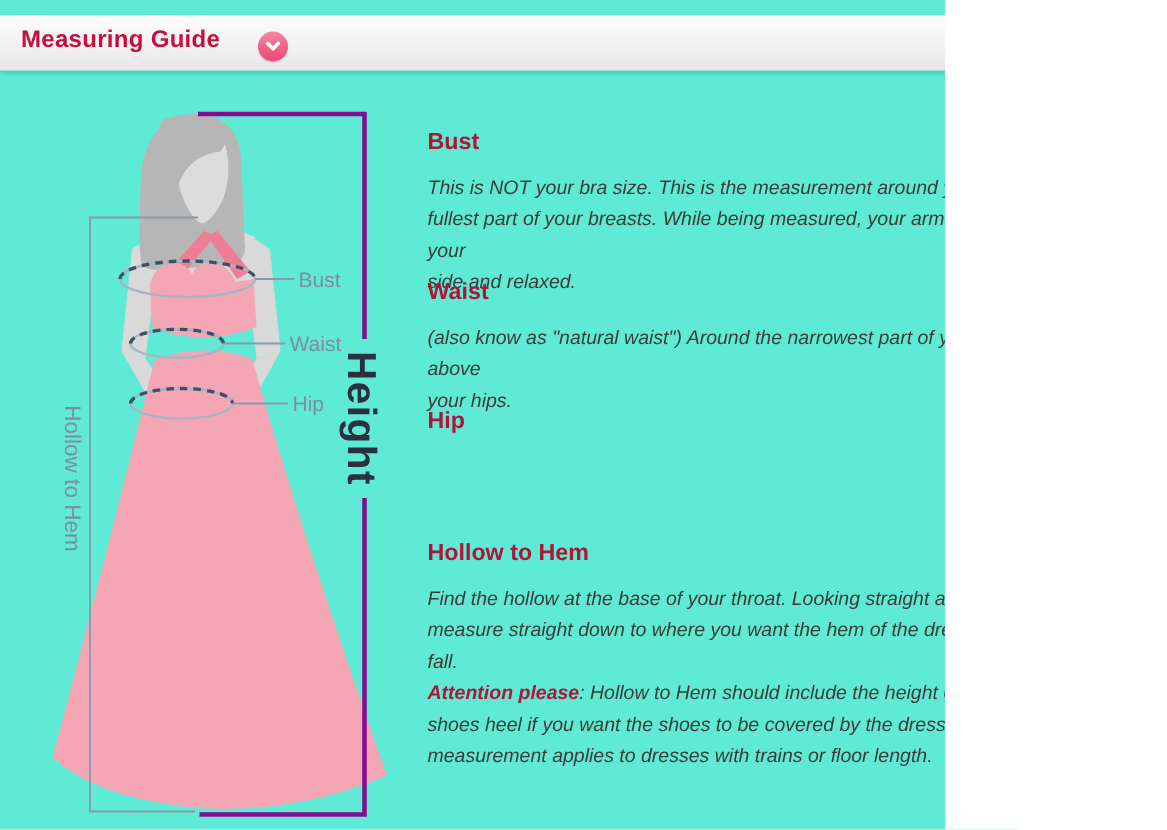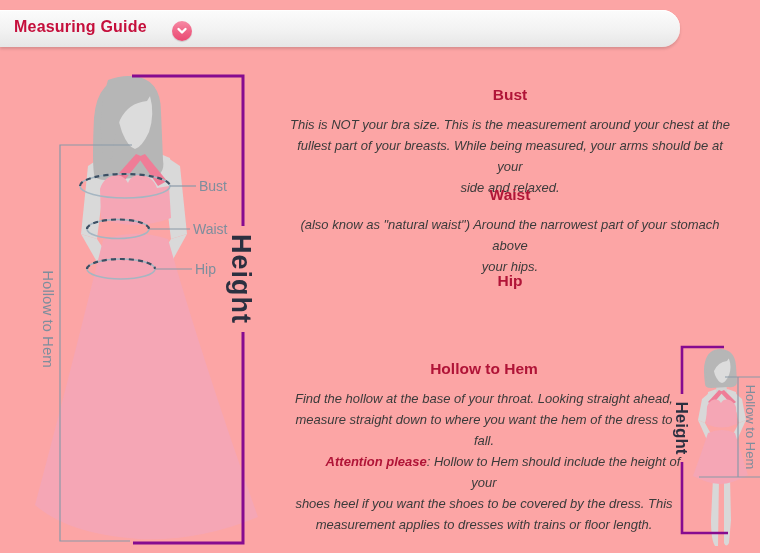--- a/index.html
+++ b/index.html
@@ -1,18 +1,18 @@
 <!DOCTYPE html>
 <html><head>
 <meta charset="utf-8">
 <style>
   html,body { margin:0; padding:0; background:#fff; }
   .page {
-    position:relative; width:760px; height:553px; background:#fca5a5;
-    overflow:hidden; font-family:"Liberation Sans", sans-serif;text-align:center;
+    position:relative; width:630px; height:553px; background:#5eead4;
+    overflow:hidden; font-family:"Liberation Sans", sans-serif;
   }
   
   .header-bar {
     position:absolute; left:0; top:10px; width:680px; height:37px;
     background:linear-gradient(180deg,#fcfcfc 0%,#f2f2f2 55%,#e6e6e6 100%);
     border-radius:0 18px 18px 0;
     box-shadow:0 2px 3px rgba(0,0,0,.14), inset 0 1px 0 #ffffff;
   }
   .header-title {
     position:absolute; left:14px; top:8px;
@@ -27,21 +27,21 @@
   }
   
   .sec { position:absolute; left:285px; width:450px; }
   .sec h3 { margin:0 0 10px 0; font-size:15.5px; font-weight:bold; color:#b01437; }
   .sec p  { margin:0; font-size:13px; line-height:21px; color:#3b3b3b;
             white-space:pre-line;font-style:italic; }
   .sec-bust   { top:86px;  }
   .sec-waist  { top:186px; }
   .sec-hip    { top:272px; }
   .sec-hollow { top:360px; width:398px; }
-  .attention  { font-weight:bold; color:#b01437;margin-left:38px; }
+  .attention  { font-weight:bold; color:#b01437; }
   
   .main-figure  { position:absolute; left:28px;  top:62px;  }
   .small-figure { position:absolute; left:660px; top:338px; }
   svg text { font-family:"Liberation Sans", sans-serif; }
   .meas-label  { font-size:14px; fill:#7e8e9d; }
   .vert-label  { font-size:15px; fill:#7e8e9d; }
   .height-label{ font-size:27px; font-weight:bold; fill:#2b3040; letter-spacing:1px; }
   .height-label-sm { font-size:17px; font-weight:bold; fill:#2b3040; }
   .vert-label-sm   { font-size:13px; fill:#7e8e9d; }
 </style>

